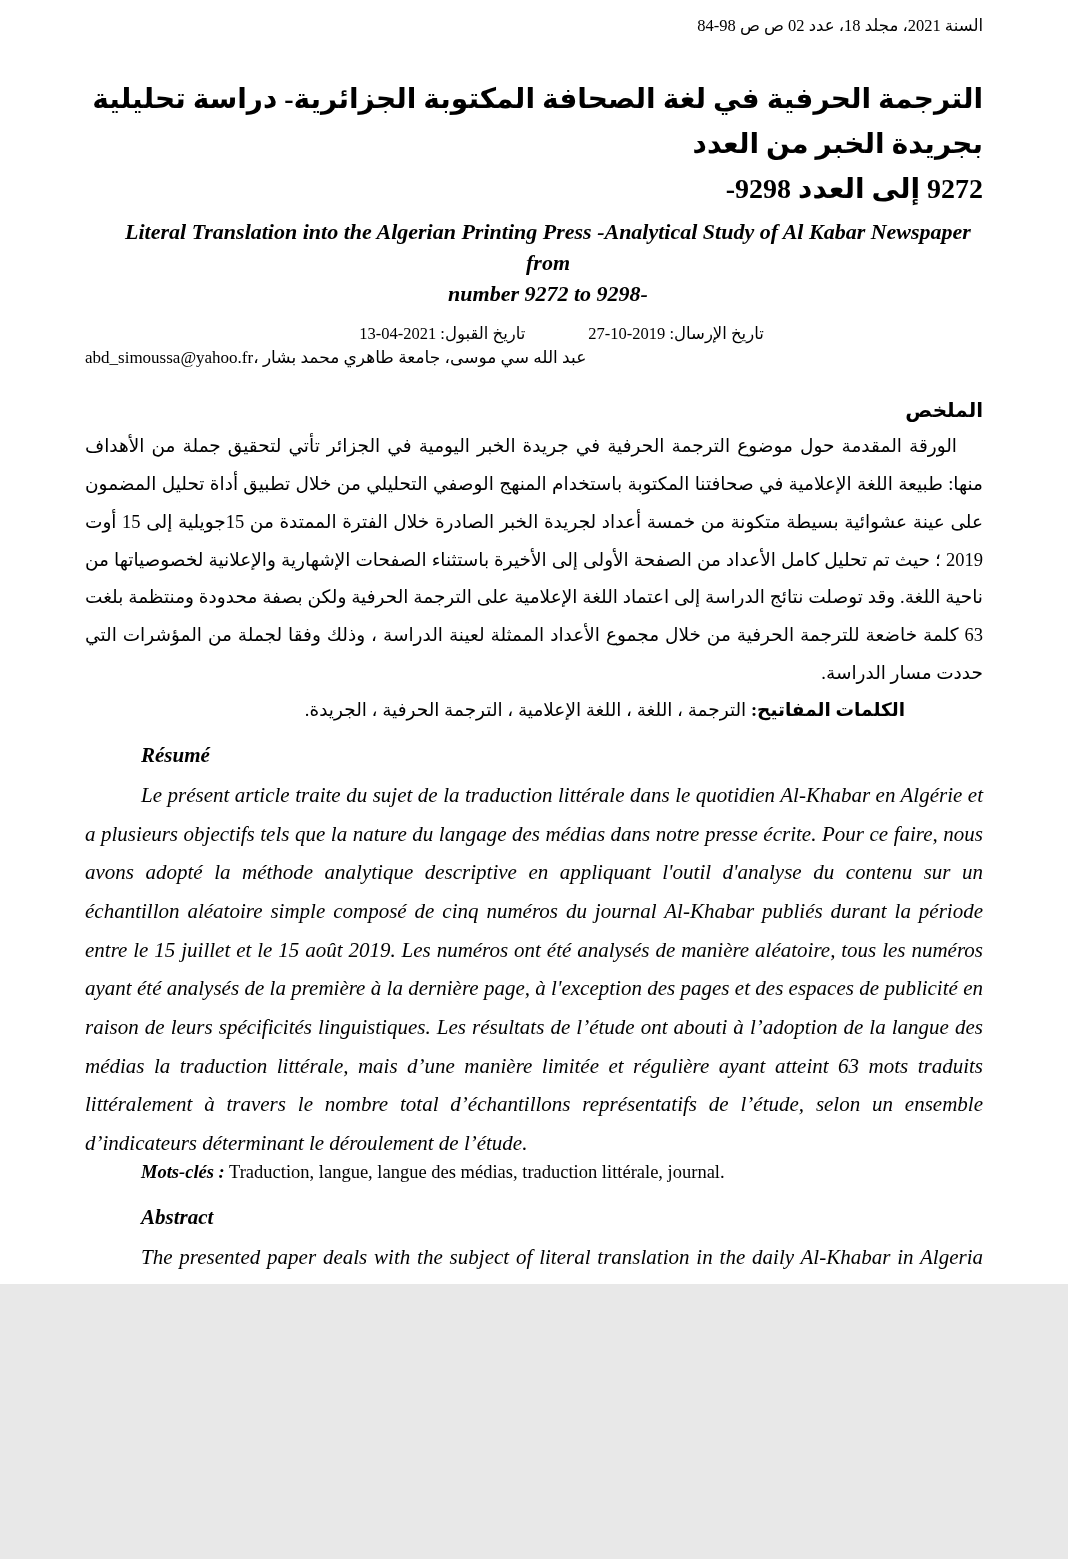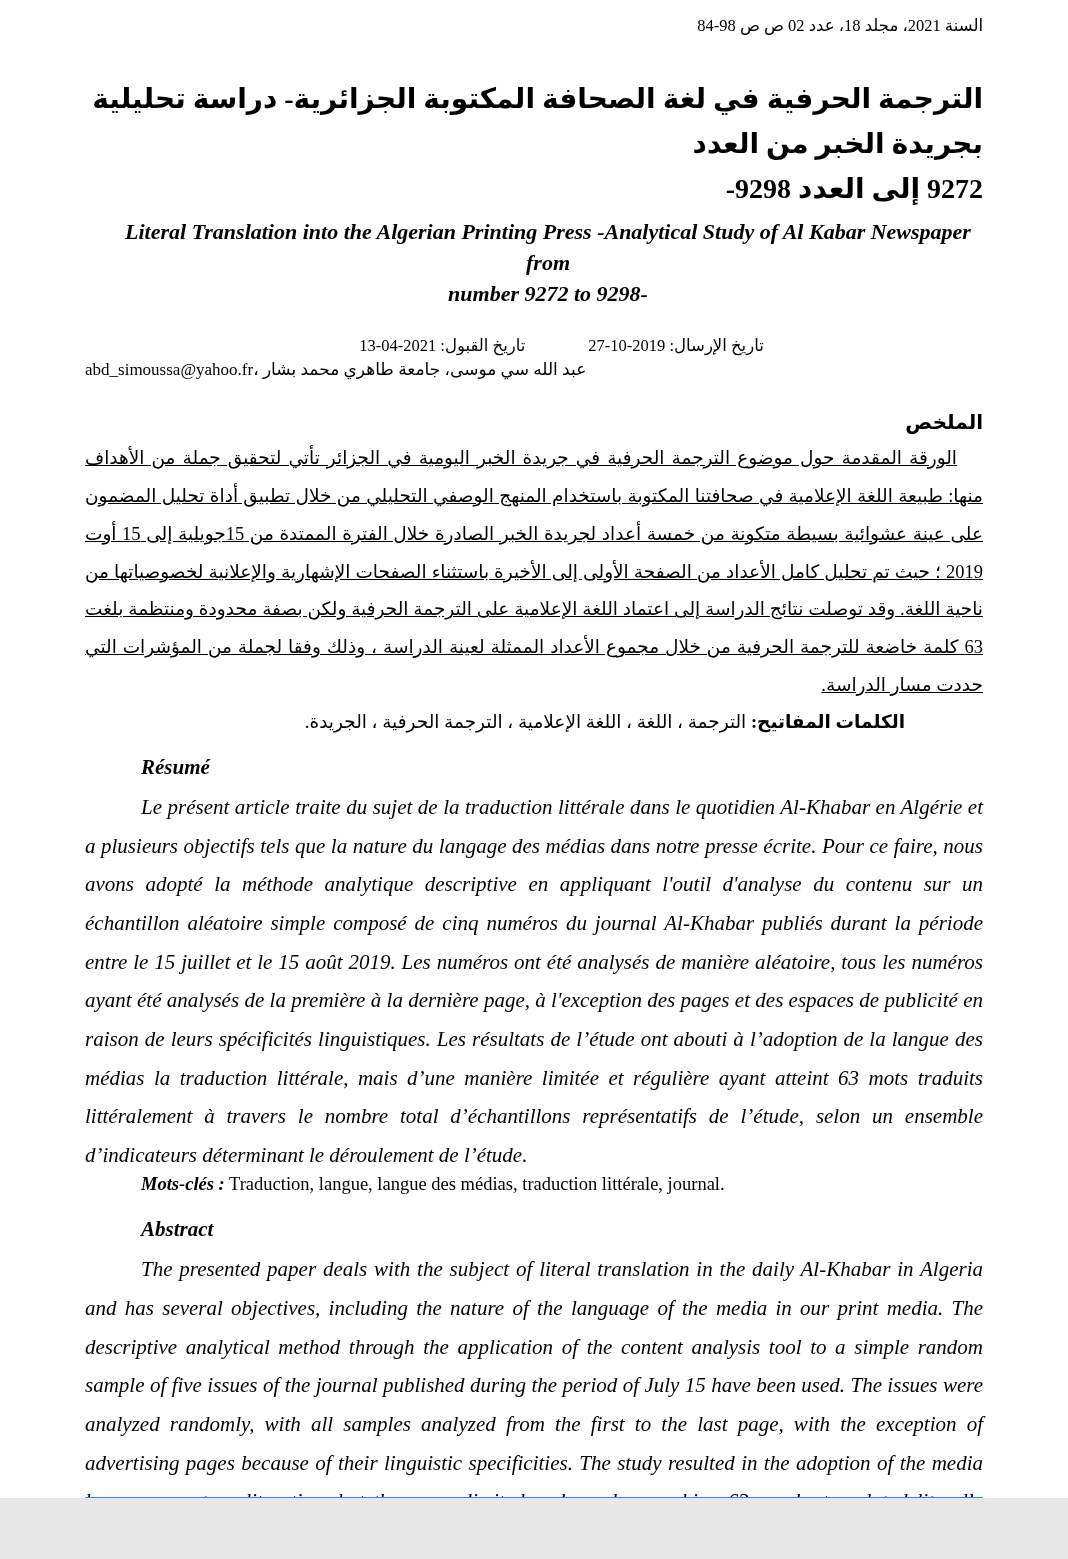--- a/index.html
+++ b/index.html
@@ -1,18 +1,18 @@
 <!DOCTYPE html>
 <html lang="ar"><head>
 <meta charset="utf-8">
 <style>
   html,body{margin:0;padding:0;background:#e8e8e8;}
   .page{
     position:relative;
-    width:1068px;height:1498px;
+    width:1068px;height:1284px;
     margin:0 auto;
     background:#ffffff;
     color:#000;
     font-family:"Liberation Serif","DejaVu Sans",serif;
     overflow:hidden;
     box-sizing:border-box;
   }
   .content{padding:0 85px;box-sizing:border-box;}
 
   .issue-line{
@@ -33,21 +33,21 @@
     margin-top:6px;
     text-align:center;
     font-size:22px;
     font-weight:bold;
     font-style:italic;
     line-height:1.4;
     margin-left:28px;
   }
 
   .dates-row{
-    margin-top:26px;
+    margin-top:14px;
     display:flex;
     justify-content:center;
     gap:63px;
     font-size:16.5px;
     padding-left:55px;
   }
   .dates-row .date-item{direction:rtl;}
 
   .author-line{
     margin-top:3px;
@@ -63,21 +63,20 @@
     font-size:20px;
     font-weight:bold;
   }
   .body-ar{
     margin-top:6px;
     direction:rtl;
     text-align:justify;
     font-size:18.5px;
     line-height:2.05;
     text-indent:26px;
-    text-decoration:underline;
   }
   .keywords-ar{
     margin-top:6px;
     direction:rtl;
     font-size:18.5px;
     padding-right:78px;
   }
   .keywords-ar .kw-label{font-weight:bold;}
 
   .heading-latin{

